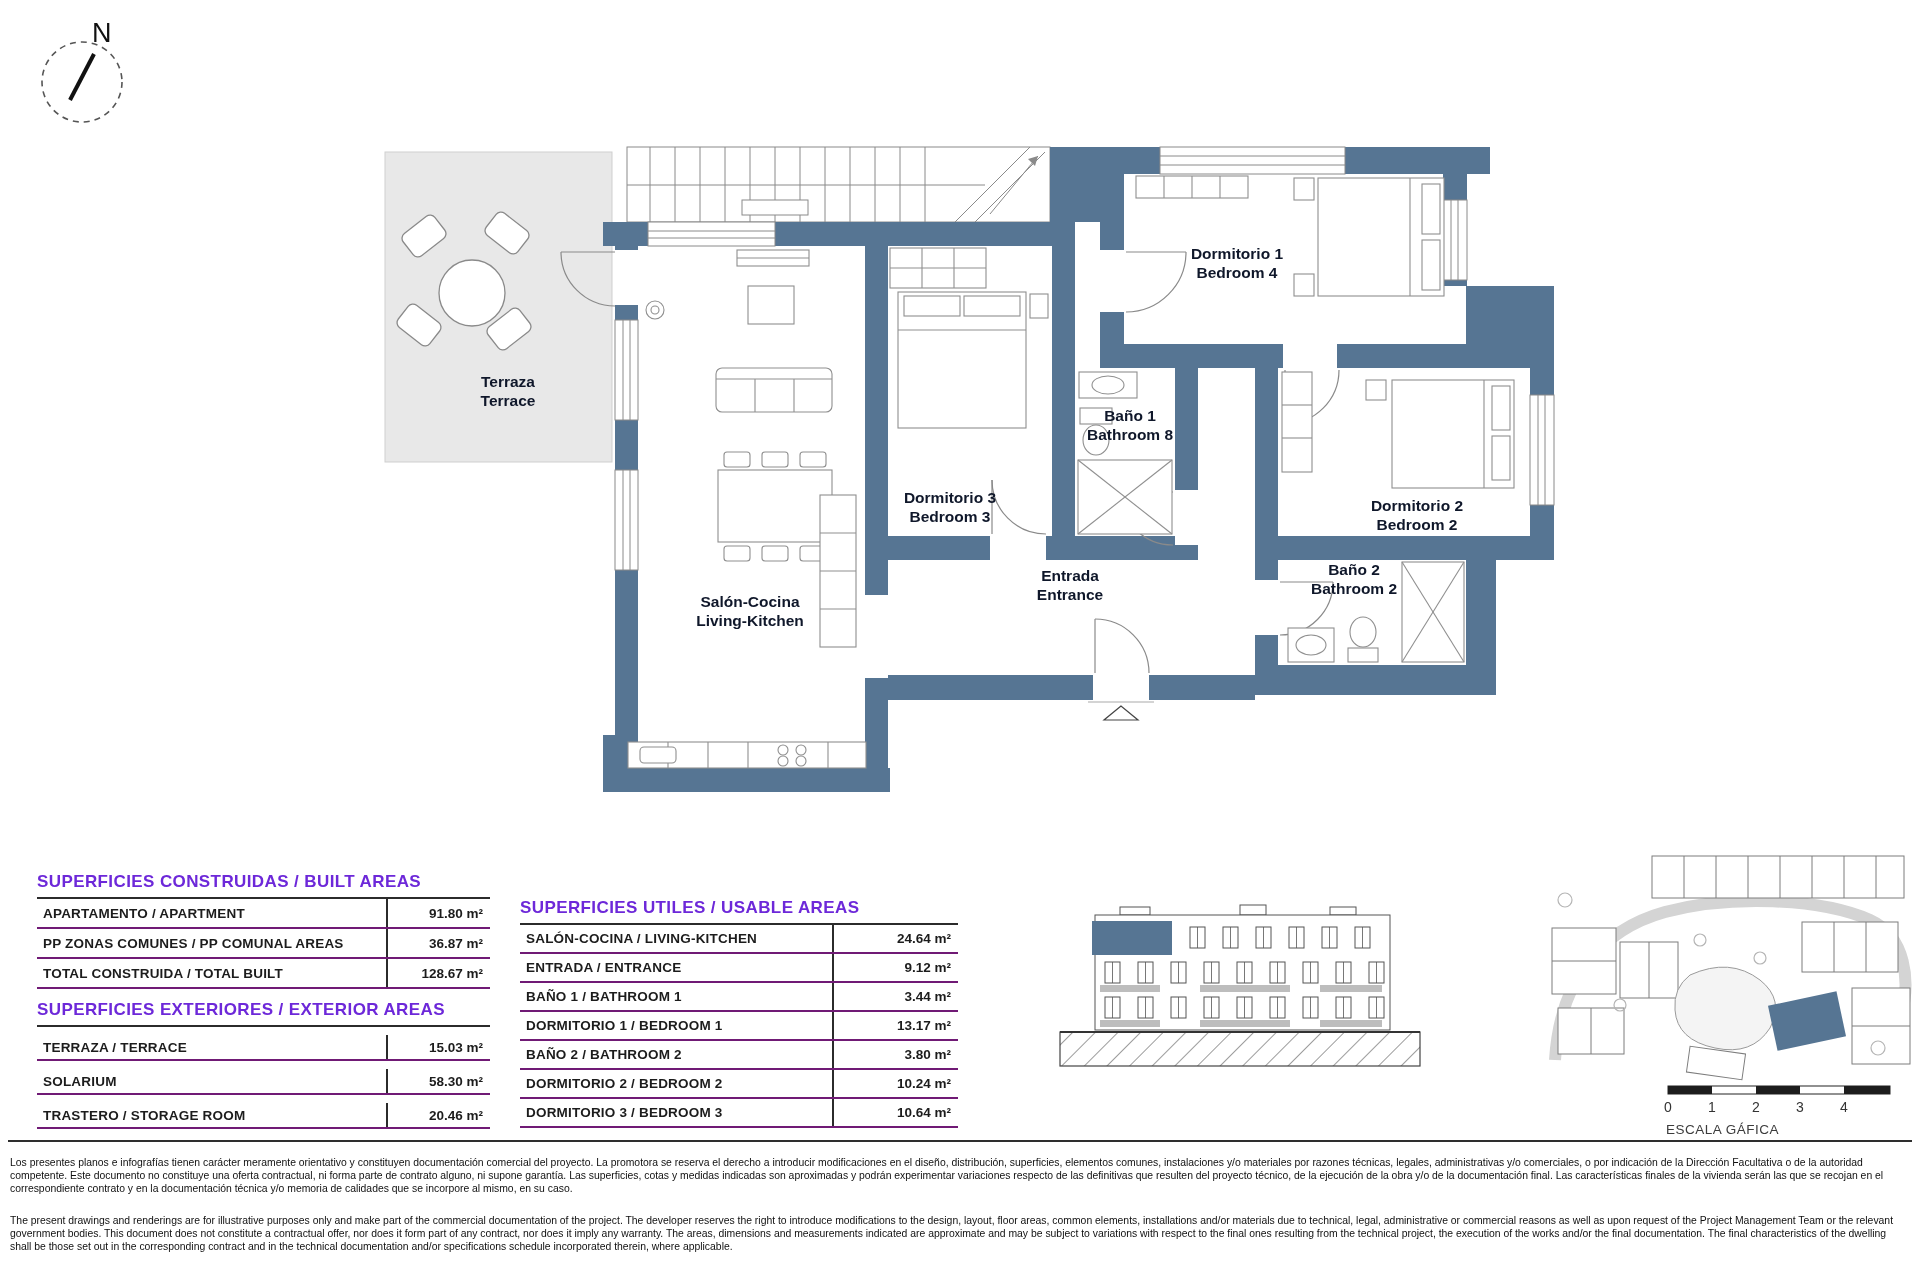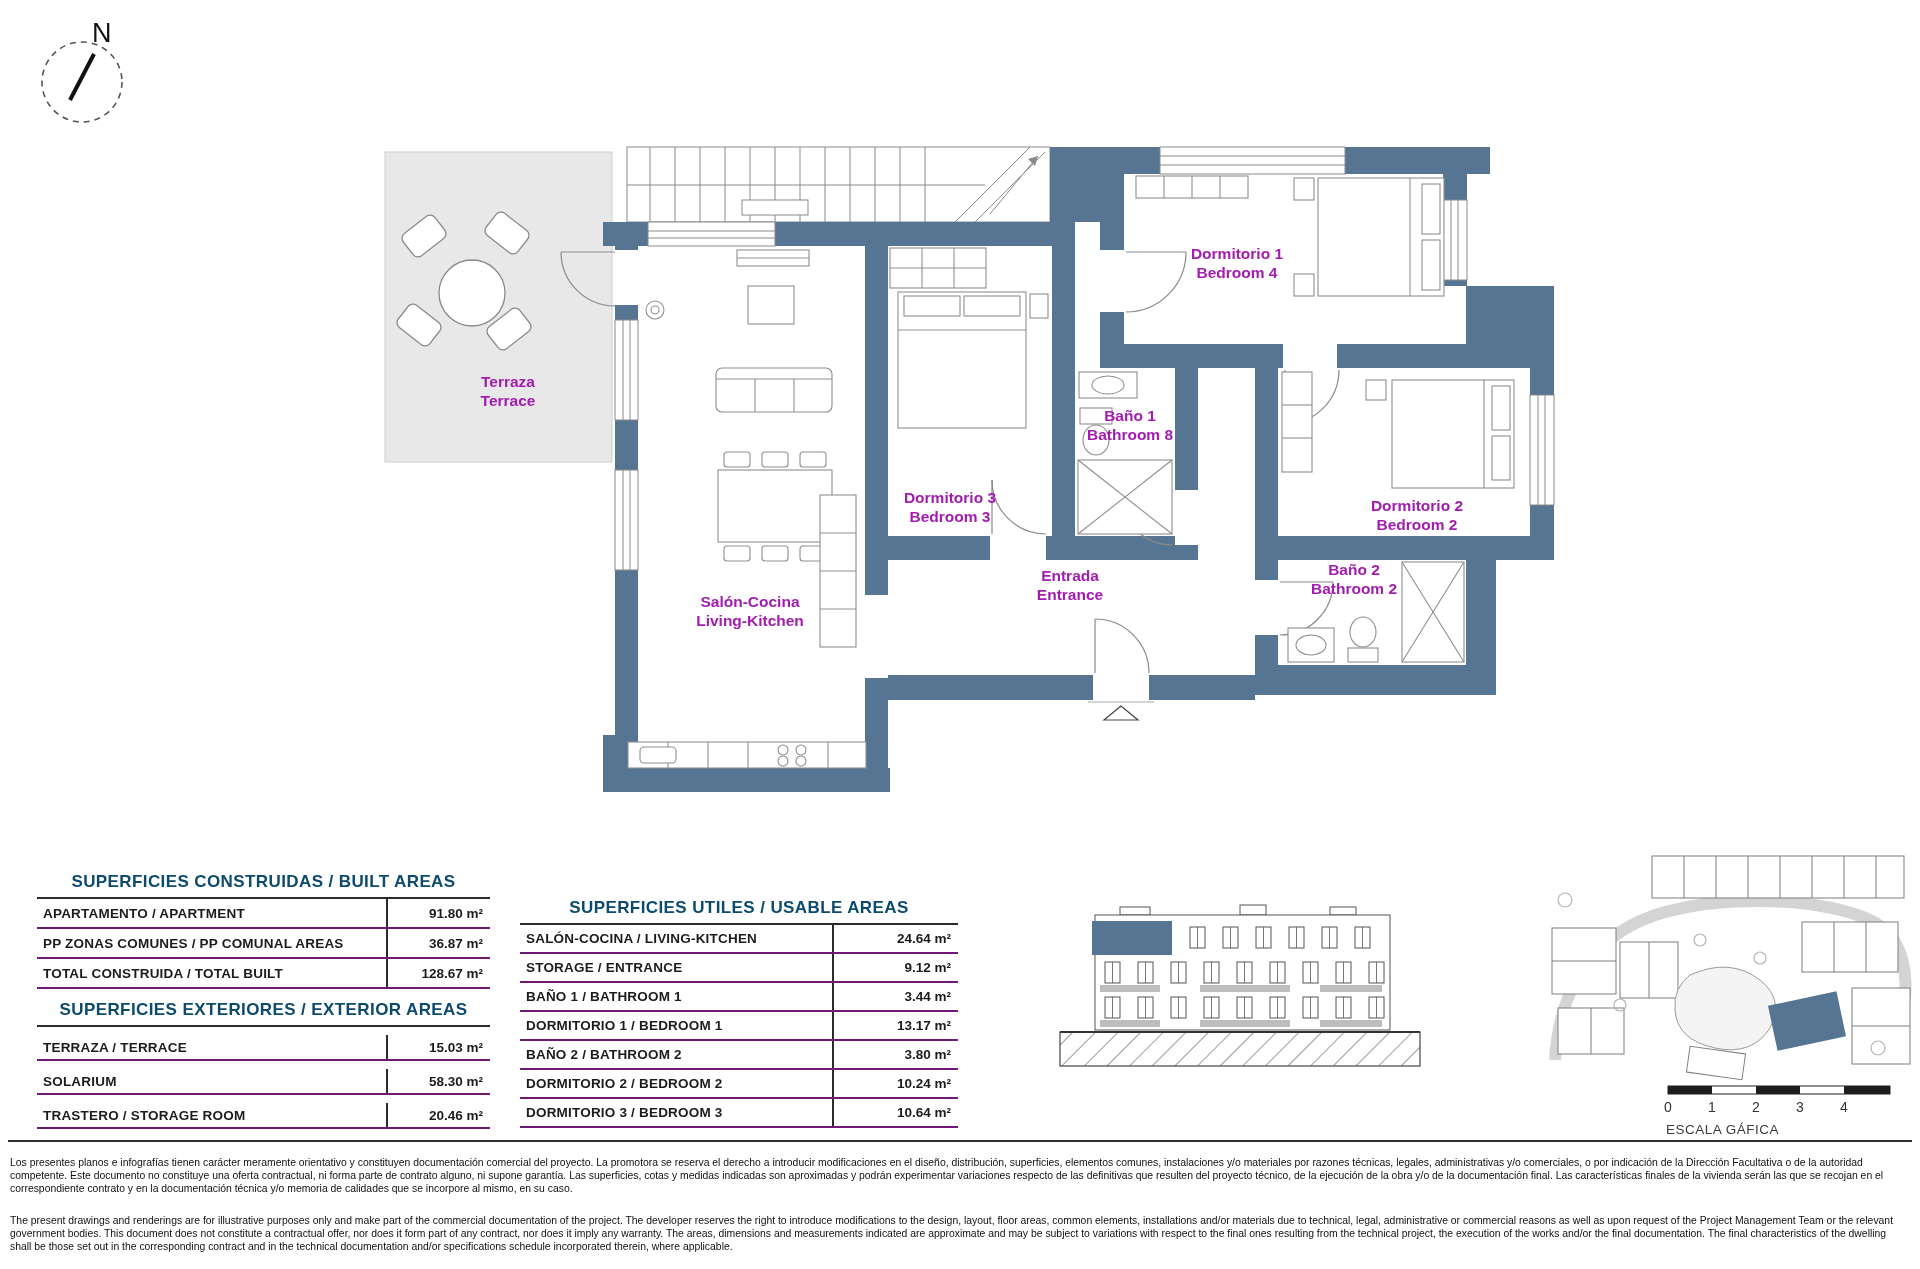--- a/index.html
+++ b/index.html
@@ -1,23 +1,23 @@
 <!DOCTYPE html>
 <html><head>
 <meta charset="utf-8">
 <style>
   html,body{margin:0;padding:0;background:#fff;}
   #sheet{position:relative;width:1920px;height:1269px;background:#fff;overflow:hidden;
          font-family:"Liberation Sans",sans-serif;color:#1c1c1c;}
   svg{position:absolute;left:0;top:0;}
   .room-label{position:absolute;transform:translateX(-50%);display:flex;flex-direction:column;
-              align-items:center;font-size:15.5px;font-weight:600;line-height:19px;color:#a21caf;
+              align-items:center;font-size:15.5px;font-weight:600;line-height:19px;color:#0f172a;
               white-space:nowrap;z-index:5;}
   .areas-table{position:absolute;z-index:6;}
-  .t-title{text-align:center;font-weight:700;font-size:17px;letter-spacing:.4px;color:#0c4a6e;
+  .t-title{text-align:left;font-weight:700;font-size:17px;letter-spacing:.4px;color:#6d28d9;
            padding-bottom:5px;white-space:nowrap;}
   .t-rows{border-top:2px solid #2b2b2b;}
   .t-row{display:flex;align-items:stretch;border-bottom:2px solid #701a75;}
   .t-label{flex:1;display:flex;align-items:center;padding-left:6px;font-size:13.5px;
            font-weight:700;letter-spacing:.2px;white-space:nowrap;}
   .t-value{display:flex;align-items:center;justify-content:flex-end;padding-right:7px;
            border-left:2px solid #2b2b2b;font-size:13.5px;font-weight:700;white-space:nowrap;}
   .tbl-a .t-row{height:28px;} .tbl-a .t-value{width:95px;}
   .tbl-b .t-row{height:24px;margin-top:8px;} .tbl-b .t-value{width:95px;}
   .tbl-c .t-row{height:27px;} .tbl-c .t-value{width:117px;}
@@ -466,21 +466,21 @@
   </div>
 
   <div class="areas-table tbl-c" style="left:520px;top:898px;width:438px">
     <div class="t-title">SUPERFICIES UTILES / USABLE AREAS</div>
     <div class="t-rows">
       <div class="t-row">
         <div class="t-label">SALÓN-COCINA / LIVING-KITCHEN</div>
         <div class="t-value">24.64 m²</div>
       </div>
       <div class="t-row">
-        <div class="t-label">STORAGE / ENTRANCE</div>
+        <div class="t-label">ENTRADA / ENTRANCE</div>
         <div class="t-value">9.12 m²</div>
       </div>
       <div class="t-row">
         <div class="t-label">BAÑO 1 / BATHROOM 1</div>
         <div class="t-value">3.44 m²</div>
       </div>
       <div class="t-row">
         <div class="t-label">DORMITORIO 1 / BEDROOM 1</div>
         <div class="t-value">13.17 m²</div>
       </div>

